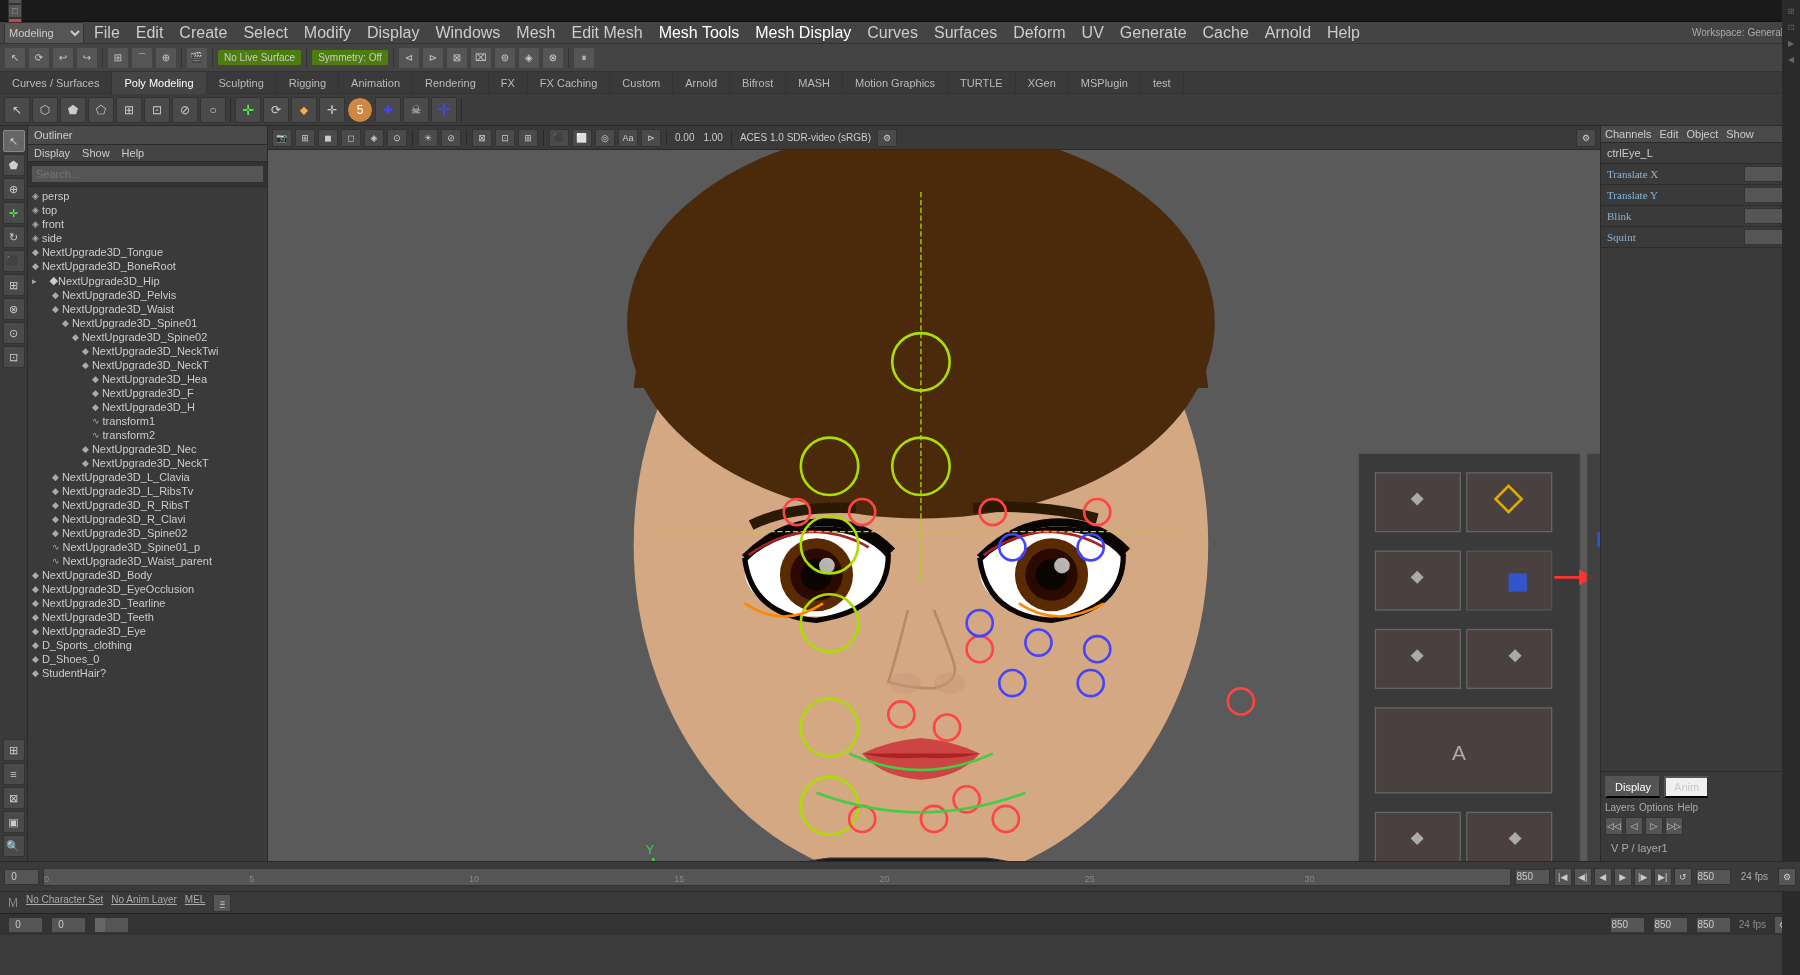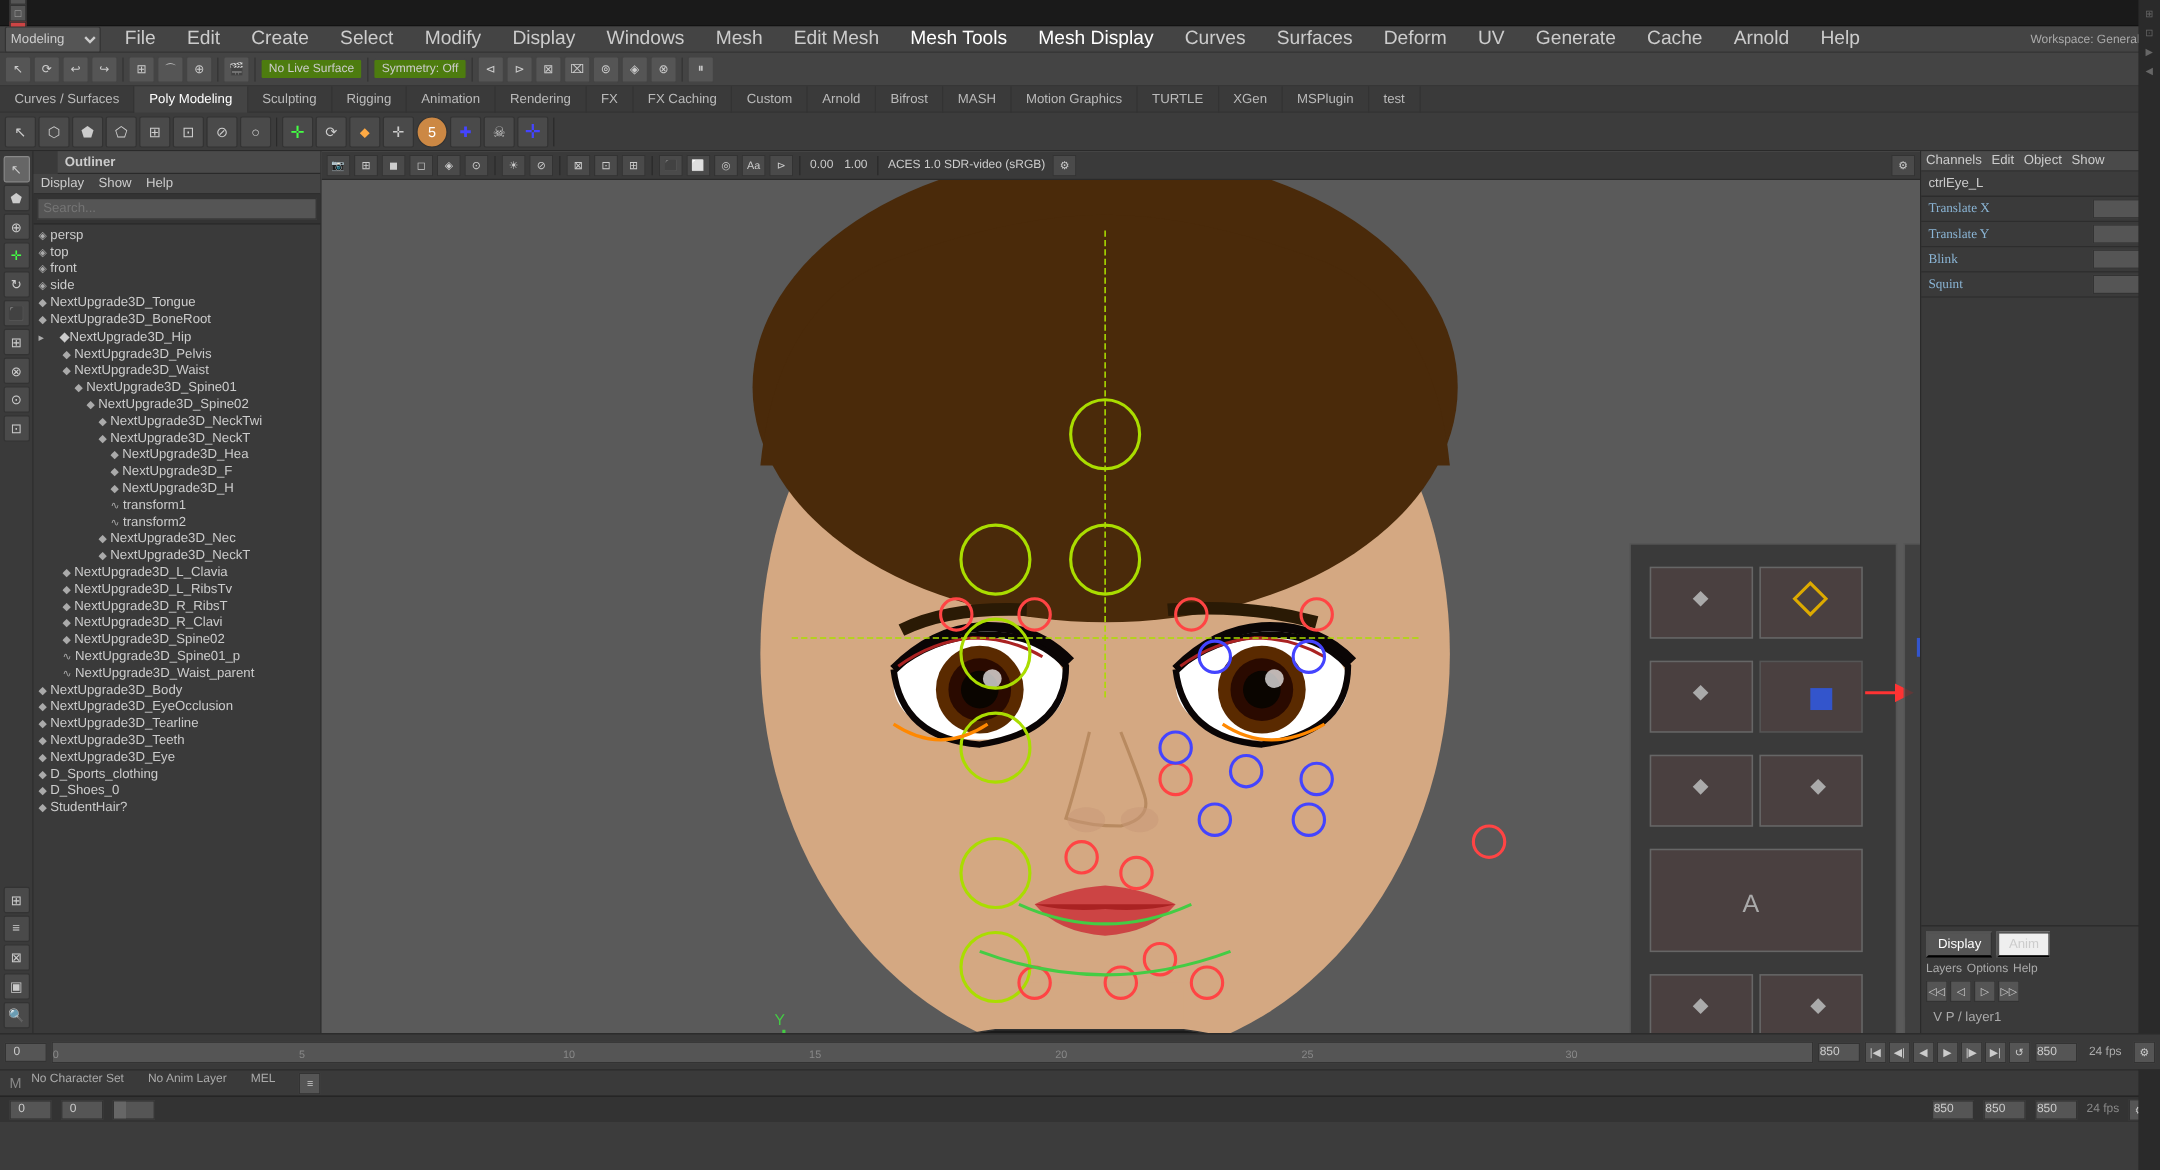--- a/index.html
+++ b/index.html
@@ -37,21 +37,21 @@
     }
 
     
     #menu-bar {
       height: 22px;
       background: #444;
       display: flex;
       align-items: center;
       padding: 0 4px;
       border-bottom: 1px solid #333;
-      gap: 14px;
+      gap: 4px;
       justify-content: center;
     }
     .menu-item {
       padding: 2px 6px;
       color: #ccc;
       font-size: 16px;
       cursor: pointer;
       border-radius: 2px;
     }
 
@@ -174,24 +174,23 @@
       width: 240px;
       background: #3a3a3a;
       border-right: 1px solid #2a2a2a;
       display: flex;
       flex-direction: column;
     }
     #outliner-header {
       background: #4a4a4a;
       padding: 3px 6px;
       font-size: 11px;
-      font-weight: bold;
+      font-weight: normal;
       color: #ccc;
       border-bottom: 1px solid #2a2a2a;
-      margin-left: 20px;
     }
     #outliner-menu {
       display: flex;
       background: #444;
       border-bottom: 1px solid #2a2a2a;
     }
     .out-menu-item {
       padding: 2px 6px;
       font-size: 11px;
       color: #ccc;
@@ -388,23 +387,24 @@
       border-top: 1px solid #2a2a2a;
       gap: 8px;
     }
     .status-text {
       font-size: 10px;
       color: #aaa;
       flex: 1;
     }
     .status-right {
       display: flex;
-      gap: 20px;
+      gap: 8px;
       font-size: 10px;
       color: #aaa;
+      text-decoration: underline;
     }
 
     
     #bottom-row {
       height: 22px;
       background: #333;
       display: flex;
       align-items: center;
       padding: 0 8px;
       border-top: 1px solid #222;

